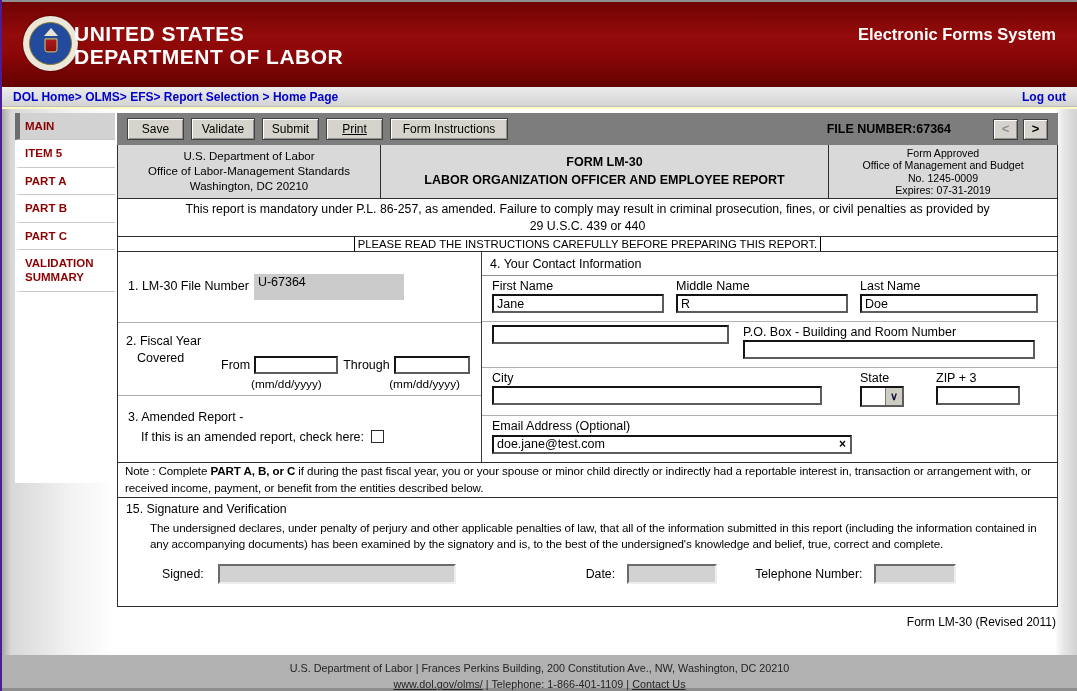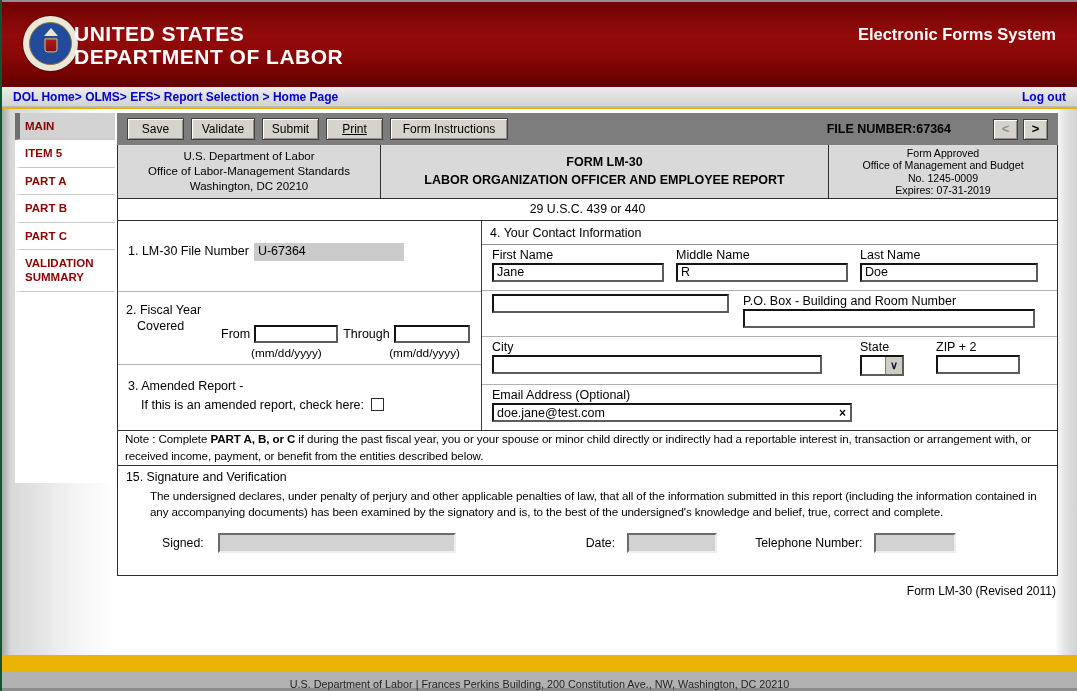--- a/index.html
+++ b/index.html
@@ -1,18 +1,18 @@
 <!DOCTYPE html>
 <html><head>
 <meta charset="utf-8">
 <style>
   * { box-sizing: border-box; }
   body { margin:0; background:#9c9c9c; font-family:"Liberation Sans", sans-serif; }
-  .screen { position:relative; width:1077px; height:691px; background:#eab308; overflow:hidden;
-            border-left:2px solid #14532d; font-family:"Liberation Sans", sans-serif; }
+  .screen { position:relative; width:1077px; height:691px; background:#fef9c3; overflow:hidden;
+            border-left:2px solid #4c1d95; font-family:"Liberation Sans", sans-serif; }
 
   
   .hdr { height:87px; border-top:2px solid #909090;
          background:linear-gradient(180deg,#6f0202 0%,#930b0b 38%,#8c0707 62%,#630000 100%); position:relative; }
   .seal { position:absolute; left:21px; top:14px; width:55px; height:55px; border-radius:50%;
           background:#ece7d8; box-shadow:0 0 2px rgba(0,0,0,.7); display:flex; align-items:center; justify-content:center; }
   .seal-inner { width:43px; height:43px; border-radius:50%; background:#234b9d; position:relative; border:1px solid #8a7a30; }
   .seal-eagle { position:absolute; left:50%; top:5px; transform:translateX(-50%); width:0; height:0;
                 border-left:7px solid transparent; border-right:7px solid transparent; border-bottom:8px solid #e8e3d2; }
   .seal-shield { position:absolute; left:50%; top:50%; transform:translate(-50%,-40%); width:13px; height:14px;
@@ -61,21 +61,21 @@
                line-height:1.4; display:flex; flex-direction:column; justify-content:center; }
   .fh-right { width:228px; padding:2px 6px; font-size:10.6px; line-height:1.16;
               display:flex; flex-direction:column; justify-content:center; }
   .mand { border-bottom:1px solid #2e2e2e; text-align:center; font-size:12.3px; line-height:1.35; padding:2px 6px; }
   .read { border-bottom:1px solid #2e2e2e; text-align:center; font-size:11.3px; line-height:1.25; }
   .read span { display:inline-block; border-left:1px solid #000; border-right:1px solid #000; padding:0 3px; }
 
   .fbody { display:flex; }
   .fcol-left { width:364px; border-right:1px solid #3a3a3a; }
   .frow1 { height:71px; border-bottom:1px solid #b0b0b0; padding:22px 8px 8px 10px; font-size:12.5px; }
-  .ro-box { display:inline-block; vertical-align:middle; width:150px; height:18px; background:#cbcbcb;
+  .ro-box { display:inline-block; vertical-align:middle; width:150px; height:26px; background:#cbcbcb;
             margin-left:5px; padding:1px 4px; font-size:12.5px; }
   .frow2 { height:73px; border-bottom:1px solid #b0b0b0; padding:10px 2px 4px 8px; font-size:12.5px; display:flex; }
   .fy-label { width:95px; line-height:1.3; }
   .fy-grp { display:flex; flex-direction:column;justify-content:flex-end; }
   .fy-top { display:flex; align-items:flex-start; }
   .fy-top span { margin-right:4px; padding-top:2px; }
   .tin { height:19px; border:2px solid; border-color:#141414 #5c5c5c #5c5c5c #141414; background:#fff;
          font-family:"Liberation Sans",sans-serif; font-size:12.5px; padding:1px 3px; }
   .fy-in { width:84px; height:18px; }
   .fy-in2 { width:76px; height:18px; }
@@ -109,21 +109,21 @@
   .note { border-top:1px solid #2e2e2e; padding:0 7px; font-size:11.6px; line-height:1.45; letter-spacing:-.1px; }
   .sig { border-top:1px solid #2e2e2e; padding:4px 8px 22px 8px; font-size:12.3px; }
   .sig-text { margin:4px 12px 0 24px; font-size:11.6px; line-height:1.42; letter-spacing:-.1px; }
   .sig-fields { display:flex; align-items:center; margin-top:12px; padding-left:36px; font-size:12.3px; }
   .sig-box { height:20px; background:#d2d2d2; border:2px solid; border-color:#6b6b6b #eeeeee #eeeeee #6b6b6b; }
   .b-signed{width:238px; margin-left:14px;} .l-date{margin-left:130px;} .b-date{width:90px; margin-left:12px;}
   .l-phone{margin-left:38px;} .b-phone{width:82px; margin-left:12px;}
   .revision { text-align:right; font-size:12px; padding:8px 2px 0 0; }
 
   
-  .footer { position:absolute; left:0; right:0; bottom:0; height:20px; background:#b1b1b1;
+  .footer { position:absolute; left:0; right:0; bottom:0; height:36px; background:#b1b1b1;
             border-bottom:3px solid #8d8d8d; text-align:center; font-size:10.8px; color:#242424;
             padding-top:5px; line-height:1.5; white-space:pre; }
   .flink { text-decoration:underline; color:#242424; cursor:pointer; }
 </style>
 </head>
 <body>
 
 <div class="screen">
 
   <div class="hdr">
@@ -183,23 +183,27 @@
           </div>
           <div class="fh-right">
             <div>Form Approved</div>
             <div>Office of Management and Budget</div>
             <div>No. 1245-0009</div>
             <div>Expires: 07-31-2019</div>
           </div>
         </div>
 
         <div class="mand">
+          <div>This report is mandatory under P.L. 86-257, as amended. Failure to comply may result in criminal prosecution, fines, or civil penalties as provided by</div>
           <div>29 U.S.C. 439 or 440</div>
         </div>
 
+        <div class="read">
+          <span>PLEASE READ THE INSTRUCTIONS CAREFULLY BEFORE PREPARING THIS REPORT.</span>
+        </div>
 
         <div class="fbody">
 
           <div class="fcol-left">
             <div class="frow1">
               <span>1. LM-30 File Number</span><span class="ro-box">U-67364</span>
             </div>
             <div class="frow2">
               <div class="fy-label">
                 <div>2. Fiscal Year</div>
@@ -262,21 +266,21 @@
                 <input class="tin in-city" value="" style="">
               </div>
               <div class="fld st-gap">
                 <label>State</label>
                 <div class="sel">
                   <span></span>
                   <span class="sel-btn">∨</span>
                 </div>
               </div>
               <div class="fld zip-gap">
-                <label>ZIP + 2</label>
+                <label>ZIP + 3</label>
                 <input class="tin in-zip" value="" style="">
               </div>
             </div>
 
             <div class="c-row last">
               <div class="fld">
                 <label>Email Address (Optional)</label>
                 <div class="email-wrap">
                   <input class="tin in-email" value="doe.jane@test.com" style="">
                   <span class="clear-x">×</span>

